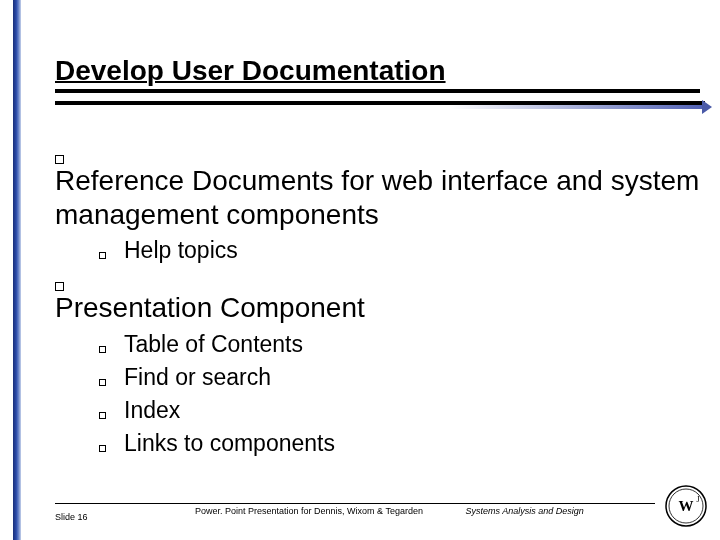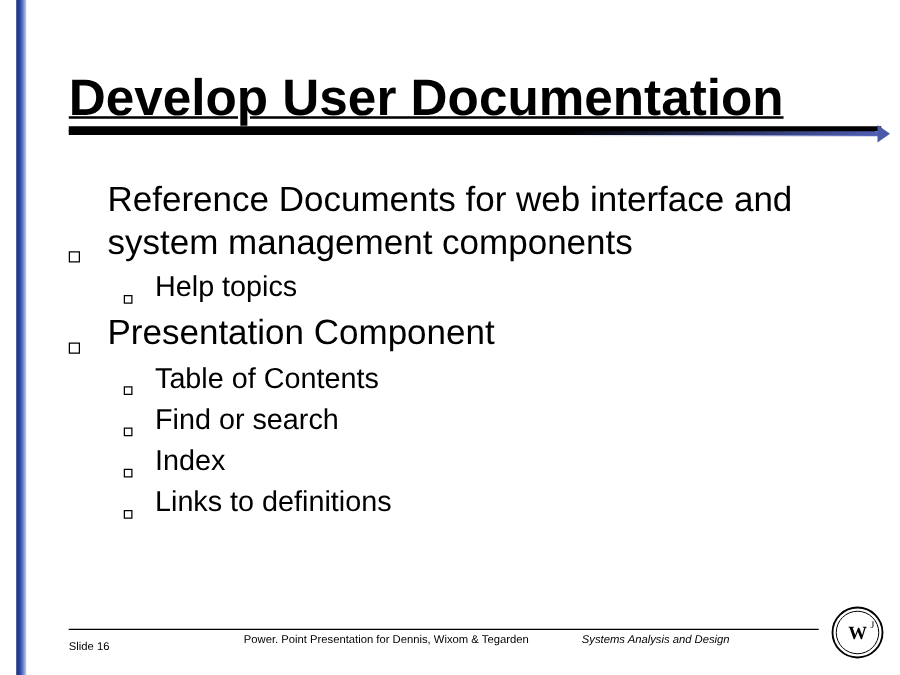--- a/index.html
+++ b/index.html
@@ -17,21 +17,21 @@
     height: 540px;
     background: linear-gradient(to right, #1a2f7a 0%, #2a4aa8 40%, #6b85c9 70%, #c5d1ea 100%);
   }
   .content {
     position: absolute;
     left: 55px;
     top: 55px;
     right: 20px;
   }
   .title {
-    font-size: 41px;
+    font-size: 28px;
     font-weight: bold;
     color: #000;
     border-bottom: 4px solid #000;
     text-decoration: underline;
     text-decoration-color: #000;
     text-decoration-thickness: 2px;
     padding-bottom: 2px;
     position: relative;
   }
   .title-border {
@@ -57,38 +57,39 @@
     width: 0; height: 0;
     border-top: 7px solid transparent;
     border-bottom: 7px solid transparent;
     border-left: 10px solid #4a5aa8;
   }
   .bullets {
     margin-top: 25px;
   }
   .b1 {
     display: flex;
-    align-items: flex-end;
+    align-items: flex-start;
     margin-bottom: 4px;
+    flex-direction: column;
   }
   .b1 .mark {
     width: 9px; height: 9px;
     border: 1.5px solid #000;
     margin-top: 12px;
     margin-right: 22px;
     flex-shrink: 0;
   }
   .b1 .text {
     font-size: 28px;
     color: #000;
     line-height: 1.2;
   }
   .b2 {
     display: flex;
-    align-items: flex-end;
+    align-items: center;
     margin-left: 44px;
     margin-top: 6px;
     margin-bottom: 6px;
   }
   .b2 .mark {
     width: 7px; height: 7px;
     border: 1.2px solid #000;
     margin-top: 10px;
     margin-right: 18px;
     flex-shrink: 0;
@@ -166,21 +167,21 @@
     <div class="b2">
       <div class="mark"></div>
       <div class="text">Find or search</div>
     </div>
     <div class="b2">
       <div class="mark"></div>
       <div class="text">Index</div>
     </div>
     <div class="b2">
       <div class="mark"></div>
-      <div class="text">Links to definitions</div>
+      <div class="text">Links to components</div>
     </div>
   </div>
 </div>
 
 <div class="footer">
   <div class="footer-rule"></div>
   <div class="footer-row">
     <div class="slide-num">Slide 16</div>
     <div class="footer-center">
       <div class="footer-line1">

